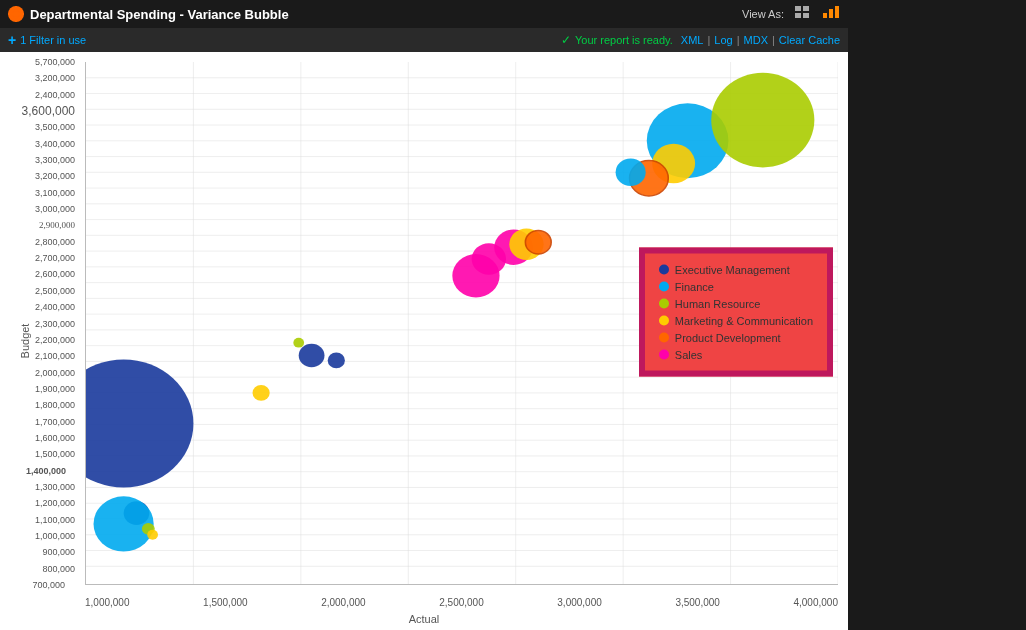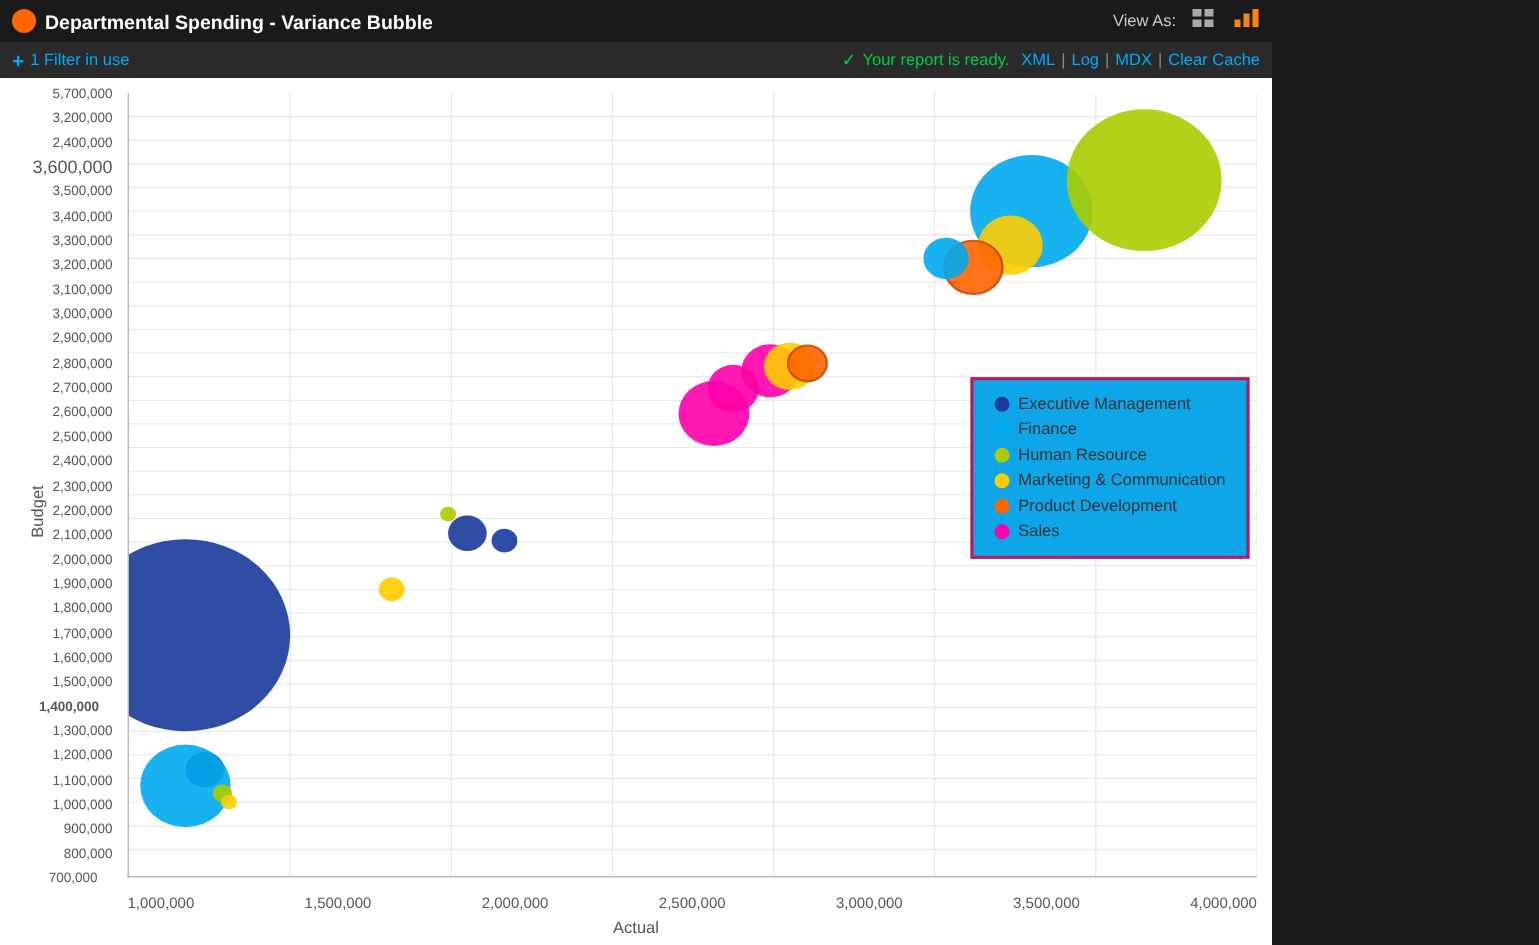--- a/index.html
+++ b/index.html
@@ -281,21 +281,21 @@
       <span class="x-label" style="font-size:10px;color:#555;">1,500,000</span>
       <span class="x-label" style="font-size:10px;color:#555;">2,000,000</span>
       <span class="x-label" style="font-size:10px;color:#555;">2,500,000</span>
       <span class="x-label" style="font-size:10px;color:#555;">3,000,000</span>
       <span class="x-label" style="font-size:10px;color:#555;">3,500,000</span>
       <span class="x-label" style="font-size:10px;color:#555;">4,000,000</span>
     </div>
 
     <div id="x-title" style="position:absolute;bottom:5px;left:50%;transform:translateX(-50%);font-size:11px;color:#555;">Actual</div>
 
-    <div id="legend" style="position:absolute;right:15px;top:45%;transform:translateY(-50%);background:#0ea5e9;border:2px solid #be185d;padding:10px 14px;min-width:180px;">
+    <div id="legend" style="position:absolute;right:15px;top:45%;transform:translateY(-50%);background:#ef4444;border:6px solid #be185d;padding:10px 14px;min-width:180px;">
       <div class="legend-item">
         <div class="legend-dot" style="background:#1a3a9c;width:10px;height:10px;border-radius:50%;"></div>
         <span class="legend-label">Executive Management</span>
       </div>
       <div class="legend-item">
         <div class="legend-dot" style="background:#00aaee;width:10px;height:10px;border-radius:50%;"></div>
         <span class="legend-label">Finance</span>
       </div>
       <div class="legend-item">
         <div class="legend-dot" style="background:#aacc00;width:10px;height:10px;border-radius:50%;"></div>
@@ -320,21 +320,21 @@
           <div style="position: absolute; right: 5px; font-size: 9px; color: rgb(85, 85, 85); white-space: nowrap; transform: translateY(-50%); top: 0%;">5,700,000</div>
           <div style="position: absolute; right: 5px; font-size: 9px; color: rgb(85, 85, 85); white-space: nowrap; transform: translateY(-50%); top: 3.125%;">3,200,000</div>
           <div style="position: absolute; right: 5px; font-size: 9px; color: rgb(85, 85, 85); white-space: nowrap; transform: translateY(-50%); top: 6.25%;">2,400,000</div>
           <div style="position: absolute; right: 5px; font-size: 12px; color: rgb(85, 85, 85); white-space: nowrap; transform: translateY(-50%); top: 9.375%;">3,600,000</div>
           <div style="position: absolute; right: 5px; font-size: 9px; color: rgb(85, 85, 85); white-space: nowrap; transform: translateY(-50%); top: 12.5%;">3,500,000</div>
           <div style="position: absolute; right: 5px; font-size: 9px; color: rgb(85, 85, 85); white-space: nowrap; transform: translateY(-50%); top: 15.625%;">3,400,000</div>
           <div style="position: absolute; right: 5px; font-size: 9px; color: rgb(85, 85, 85); white-space: nowrap; transform: translateY(-50%); top: 18.75%;">3,300,000</div>
           <div style="position: absolute; right: 5px; font-size: 9px; color: rgb(85, 85, 85); white-space: nowrap; transform: translateY(-50%); top: 21.875%;">3,200,000</div>
           <div style="position: absolute; right: 5px; font-size: 9px; color: rgb(85, 85, 85); white-space: nowrap; transform: translateY(-50%); top: 25%;">3,100,000</div>
           <div style="position: absolute; right: 5px; font-size: 9px; color: rgb(85, 85, 85); white-space: nowrap; transform: translateY(-50%); top: 28.125%;">3,000,000</div>
-          <div style="position: absolute; right: 5px; font-size: 9px; color: rgb(85, 85, 85); white-space: nowrap; transform: translateY(-50%); top: 31.25%;">2,900,000</div>
+          <div style="position: absolute; right: 5px; font-size: 9px; color: rgb(85, 85, 85); white-space: nowrap; transform: translateY(-50%); top: 31.25%; font-family: Liberation Serif, serif;">2,900,000</div>
           <div style="position: absolute; right: 5px; font-size: 9px; color: rgb(85, 85, 85); white-space: nowrap; transform: translateY(-50%); top: 34.375%;">2,800,000</div>
           <div style="position: absolute; right: 5px; font-size: 9px; color: rgb(85, 85, 85); white-space: nowrap; transform: translateY(-50%); top: 37.5%;">2,700,000</div>
           <div style="position: absolute; right: 5px; font-size: 9px; color: rgb(85, 85, 85); white-space: nowrap; transform: translateY(-50%); top: 40.625%;">2,600,000</div>
           <div style="position: absolute; right: 5px; font-size: 9px; color: rgb(85, 85, 85); white-space: nowrap; transform: translateY(-50%); top: 43.75%;">2,500,000</div>
           <div style="position: absolute; right: 5px; font-size: 9px; color: rgb(85, 85, 85); white-space: nowrap; transform: translateY(-50%); top: 46.875%;">2,400,000</div>
           <div style="position: absolute; right: 5px; font-size: 9px; color: rgb(85, 85, 85); white-space: nowrap; transform: translateY(-50%); top: 50%;">2,300,000</div>
           <div style="position: absolute; right: 5px; font-size: 9px; color: rgb(85, 85, 85); white-space: nowrap; transform: translateY(-50%); top: 53.125%;">2,200,000</div>
           <div style="position: absolute; right: 5px; font-size: 9px; color: rgb(85, 85, 85); white-space: nowrap; transform: translateY(-50%); top: 56.25%;">2,100,000</div>
           <div style="position: absolute; right: 5px; font-size: 9px; color: rgb(85, 85, 85); white-space: nowrap; transform: translateY(-50%); top: 59.375%;">2,000,000</div>
           <div style="position: absolute; right: 5px; font-size: 9px; color: rgb(85, 85, 85); white-space: nowrap; transform: translateY(-50%); top: 62.5%; margin-left: 24px;">1,900,000</div>

